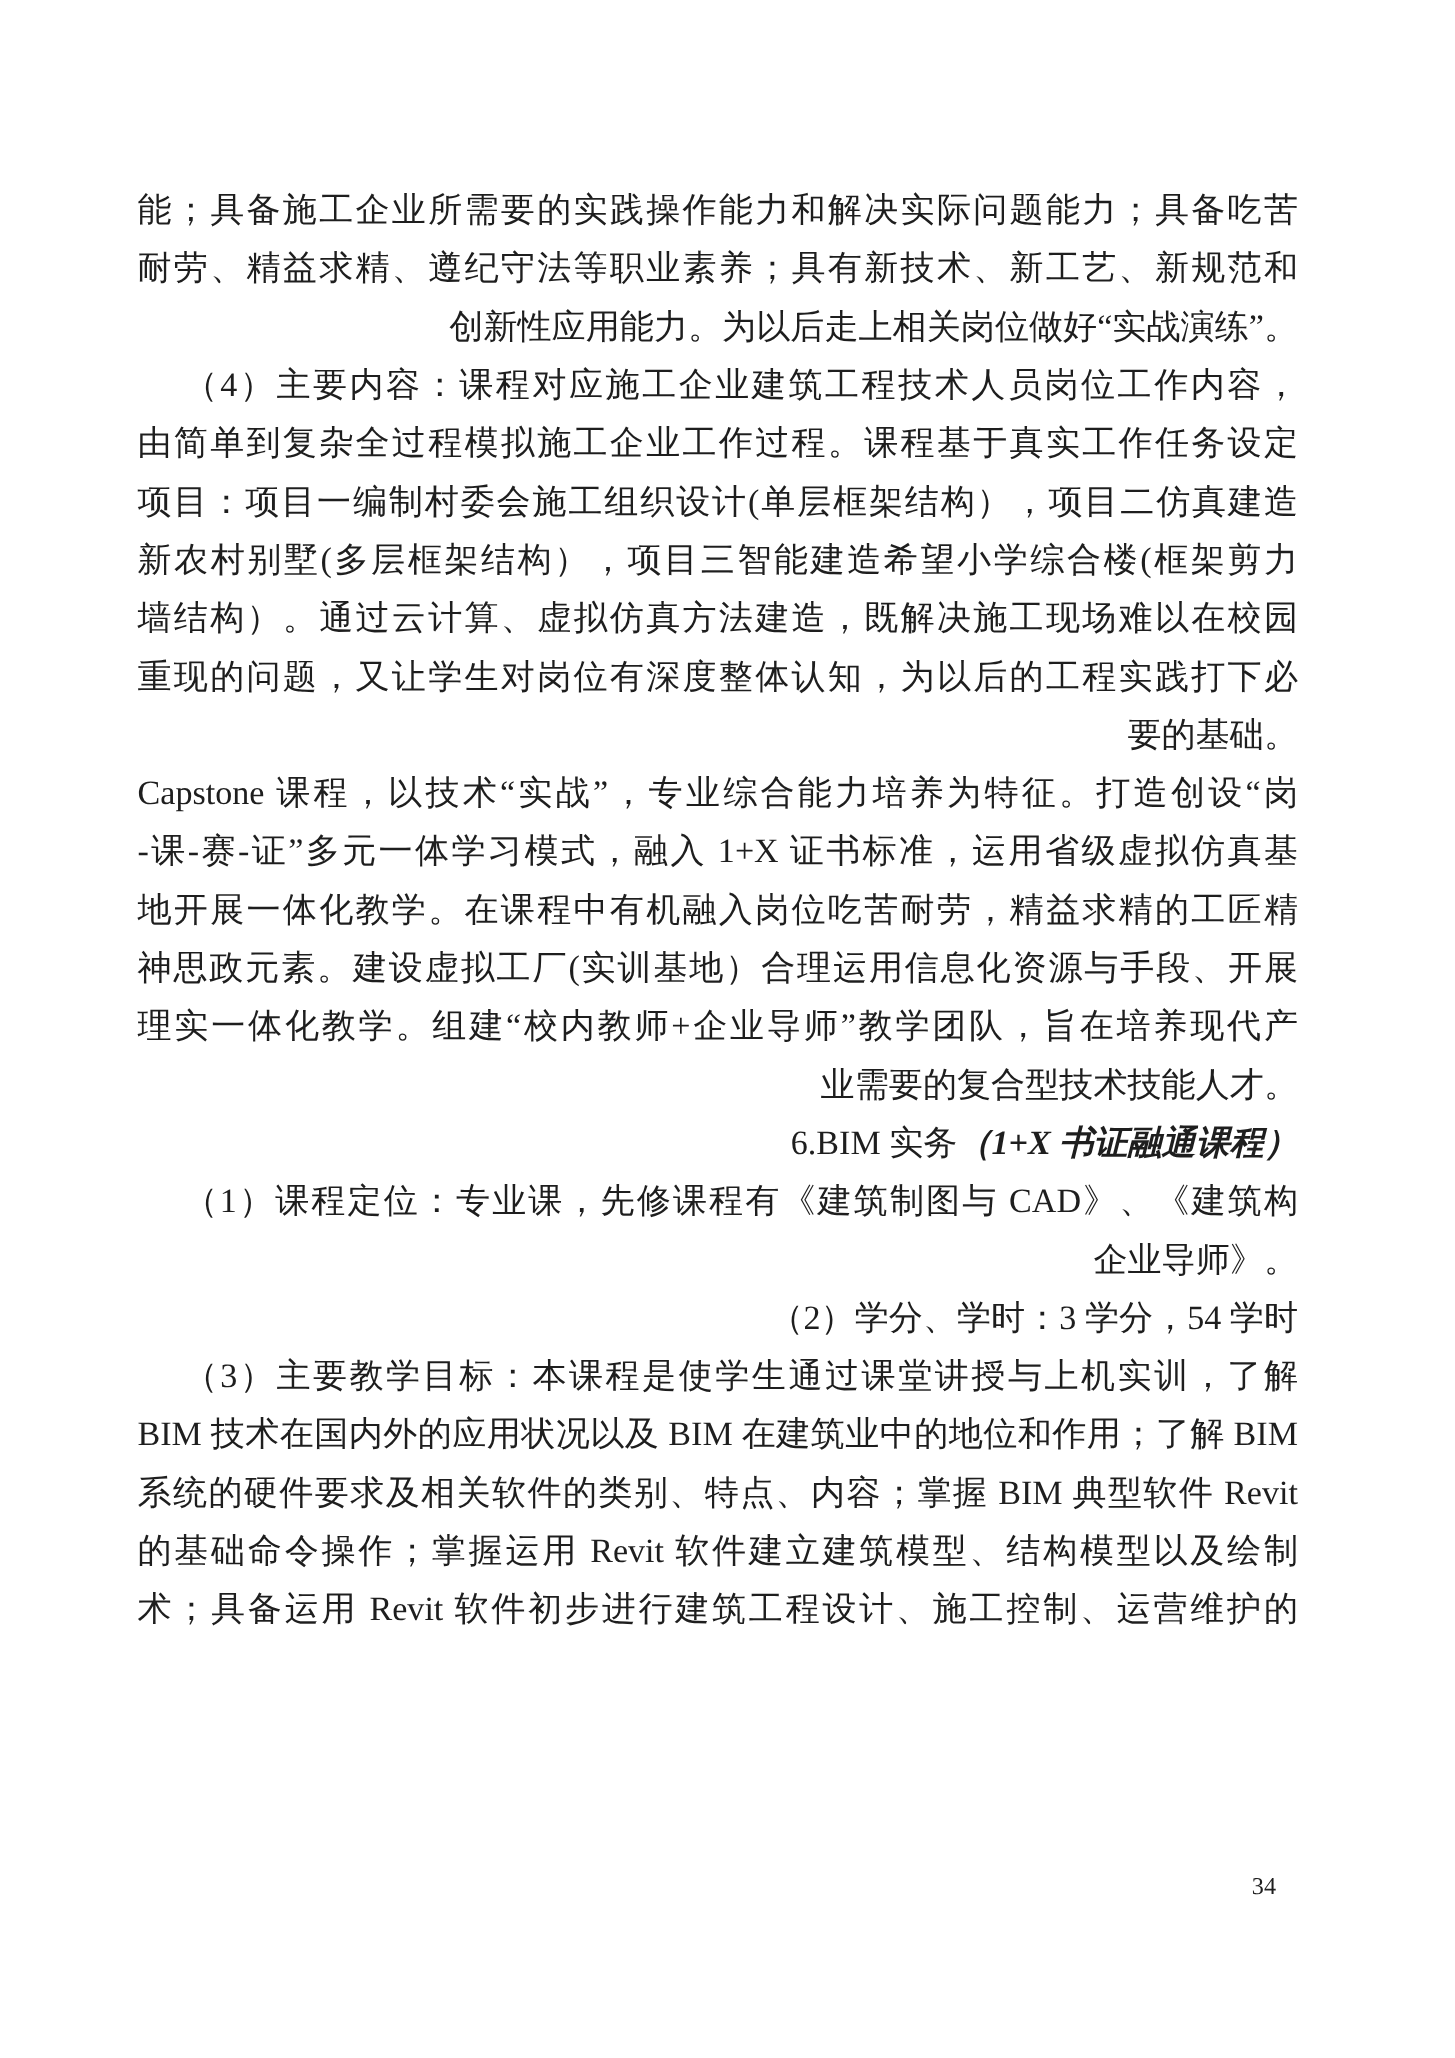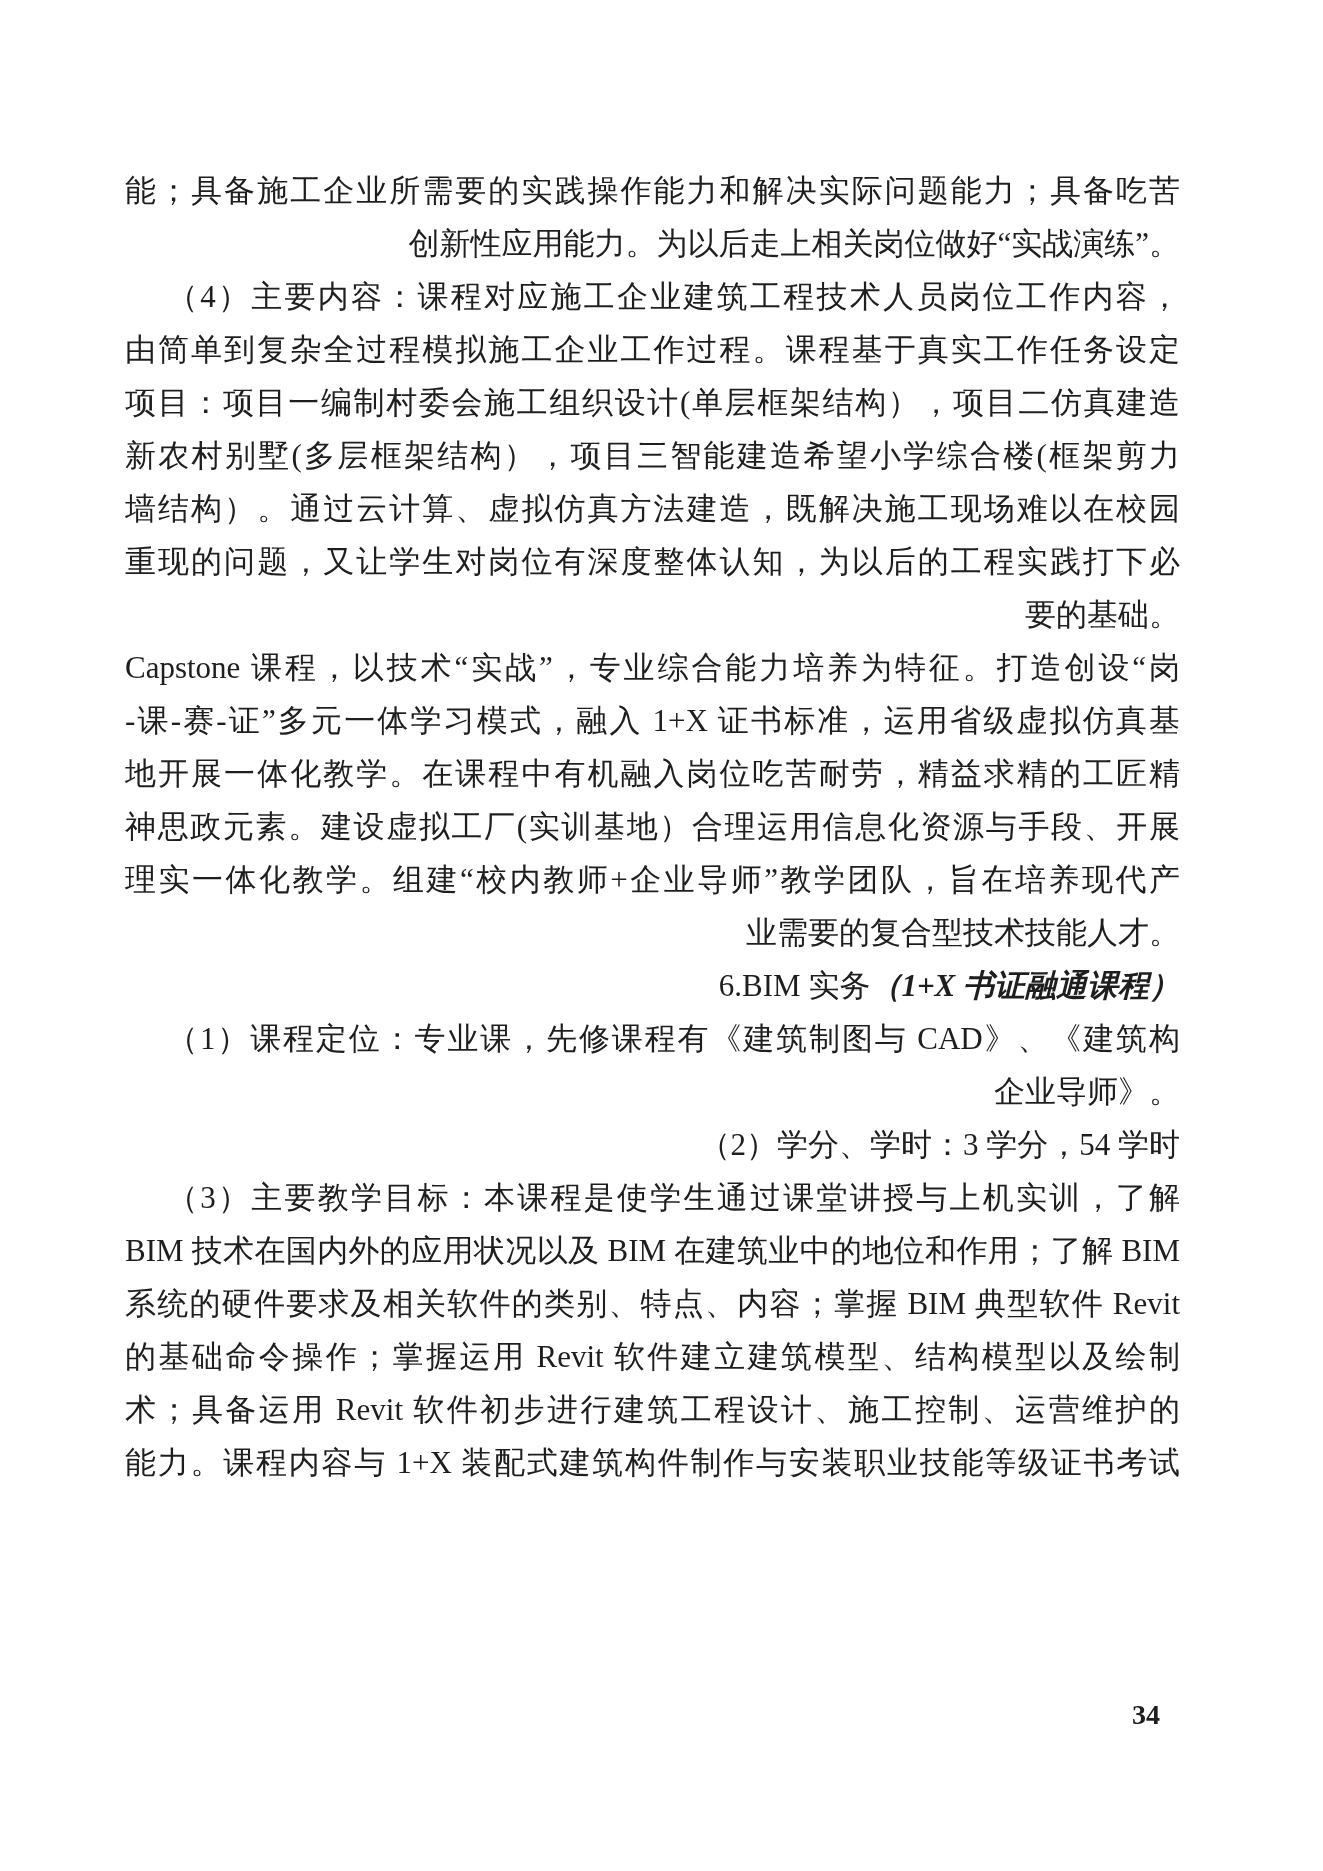--- a/index.html
+++ b/index.html
@@ -31,31 +31,31 @@
   .line.indent {
     padding-left: 42px;
   }
   .bold { font-weight: 700; font-style: italic; }
   .page-number {
     position: absolute;
     top: 1700px;
     left: 0;
     width: 1160px;
     text-align: right;
-    font-size: 28px;
+    font-size: 22px;
     line-height: 30px;
     color: #1e1e1e;
-    font-weight: bold;
   }
 </style>
 </head>
 <body>
 
 <div class="page-body">
     <div class="line fill">能；具备施工企业所需要的实践操作能力和解决实际问题能力；具备吃苦</div>
+    <div class="line fill">耐劳、精益求精、遵纪守法等职业素养；具有新技术、新工艺、新规范和</div>
     <div class="line">创新性应用能力。为以后走上相关岗位做好“实战演练”。</div>
     <div class="line indent fill">（4）主要内容：课程对应施工企业建筑工程技术人员岗位工作内容，</div>
     <div class="line fill">由简单到复杂全过程模拟施工企业工作过程。课程基于真实工作任务设定</div>
     <div class="line fill">项目：项目一编制村委会施工组织设计(单层框架结构），项目二仿真建造</div>
     <div class="line fill">新农村别墅(多层框架结构），项目三智能建造希望小学综合楼(框架剪力</div>
     <div class="line fill">墙结构）。通过云计算、虚拟仿真方法建造，既解决施工现场难以在校园</div>
     <div class="line fill">重现的问题，又让学生对岗位有深度整体认知，为以后的工程实践打下必</div>
     <div class="line">要的基础。</div>
     <div class="line fill">Capstone 课程，以技术“实战”，专业综合能力培养为特征。打造创设“岗</div>
     <div class="line fill">-课-赛-证”多元一体学习模式，融入 1+X 证书标准，运用省级虚拟仿真基</div>
@@ -65,16 +65,15 @@
     <div class="line">业需要的复合型技术技能人才。</div>
     <div class="line indent"><span>6.BIM 实务</span><span class="bold">（1+X 书证融通课程）</span></div>
     <div class="line indent fill">（1）课程定位：专业课，先修课程有《建筑制图与 CAD》、《建筑构</div>
     <div class="line">企业导师》。</div>
     <div class="line indent">（2）学分、学时：3 学分，54 学时</div>
     <div class="line indent fill">（3）主要教学目标：本课程是使学生通过课堂讲授与上机实训，了解</div>
     <div class="line fill">BIM 技术在国内外的应用状况以及 BIM 在建筑业中的地位和作用；了解 BIM</div>
     <div class="line fill">系统的硬件要求及相关软件的类别、特点、内容；掌握 BIM 典型软件 Revit</div>
     <div class="line fill">的基础命令操作；掌握运用 Revit 软件建立建筑模型、结构模型以及绘制</div>
     <div class="line fill">术；具备运用 Revit 软件初步进行建筑工程设计、施工控制、运营维护的</div>
-    <div class="line fill">能力。课程内容与 1+X 装配式建筑构件制作与安装职业技能等级证书考试</div>
   </div>
 
 <div class="page-number">34</div>
 
 </body></html>

